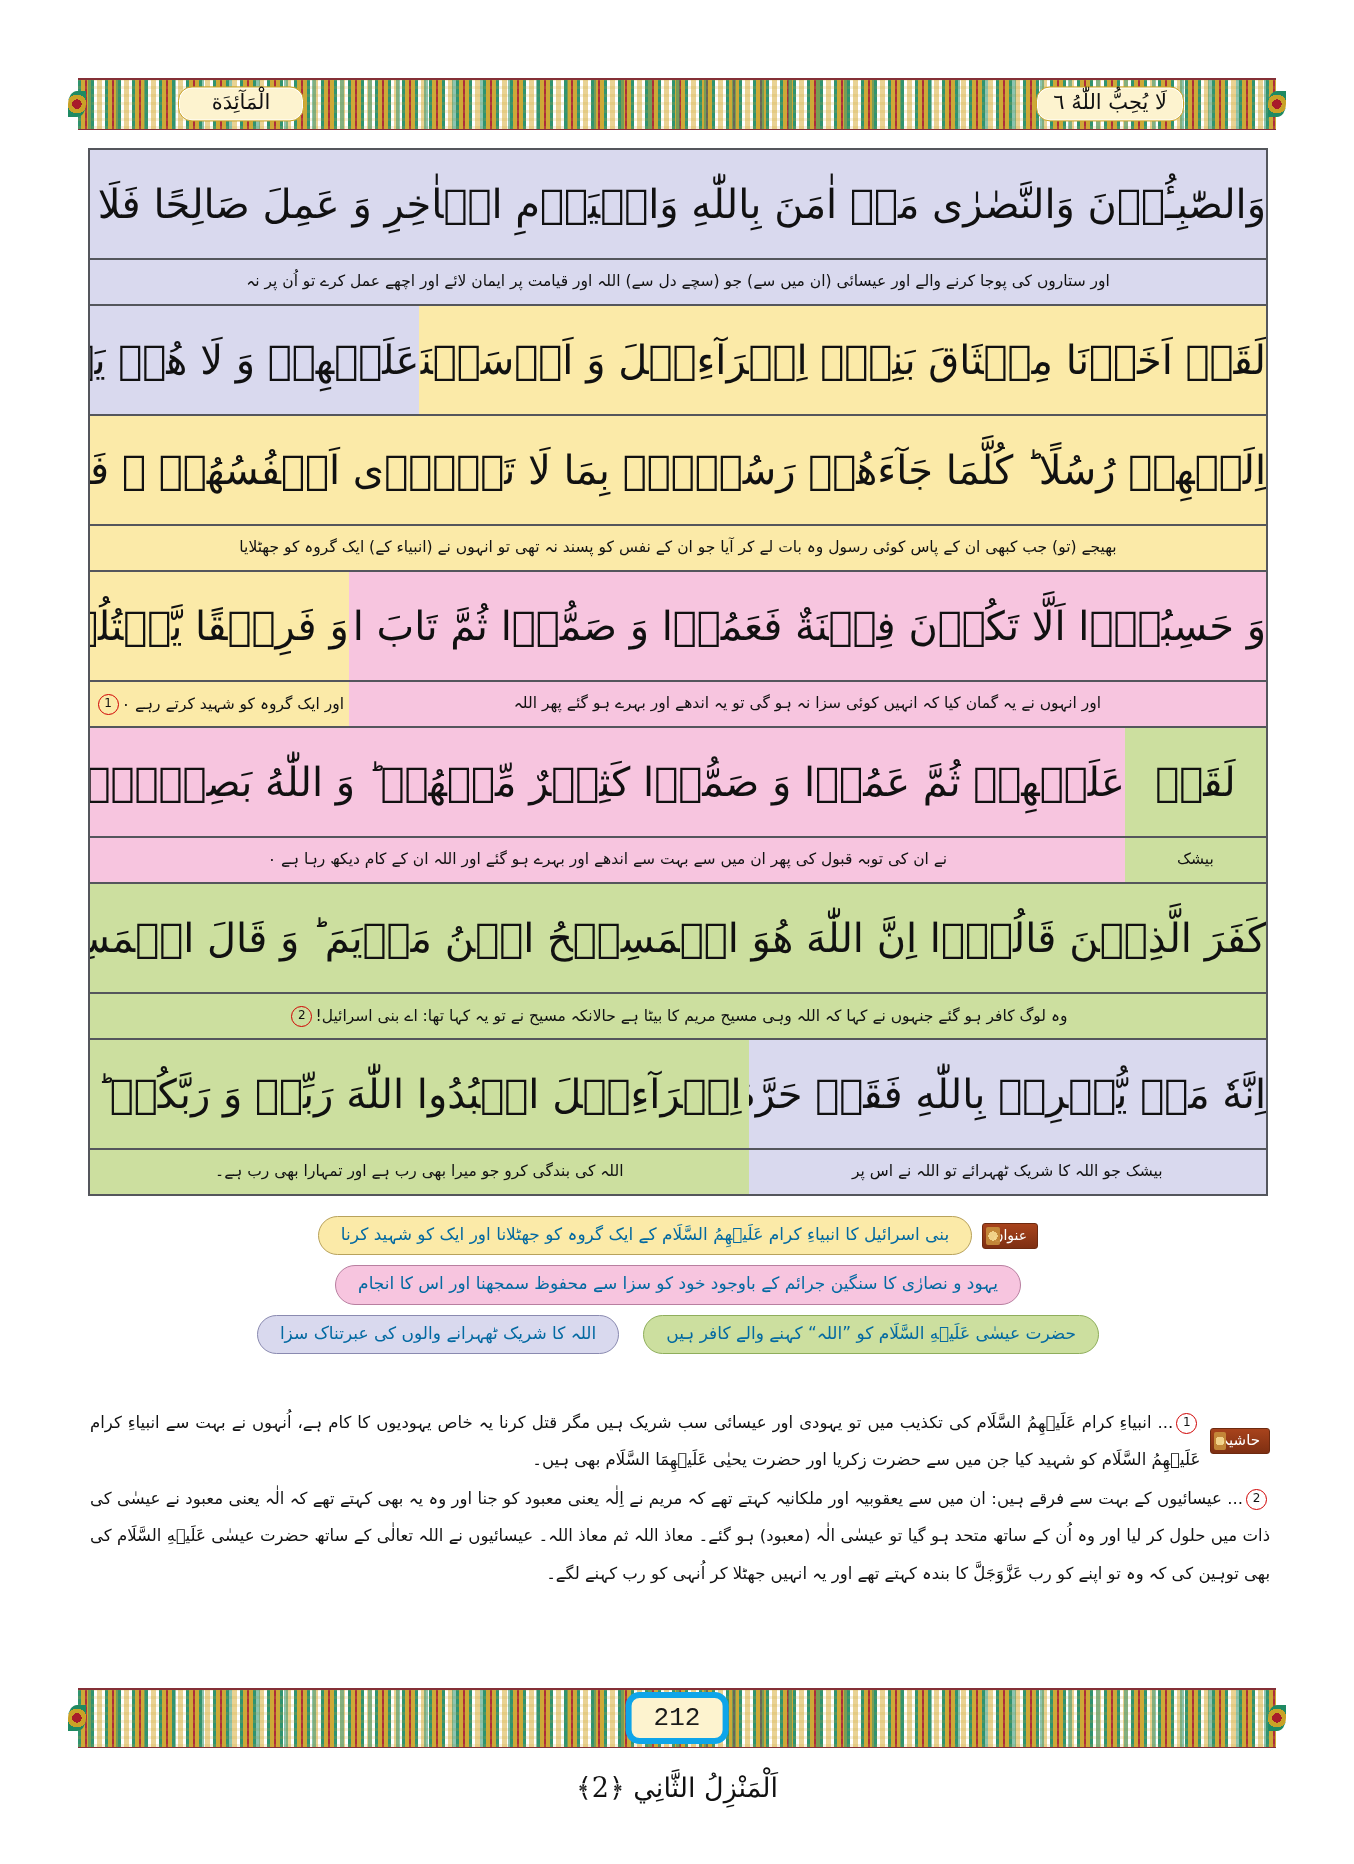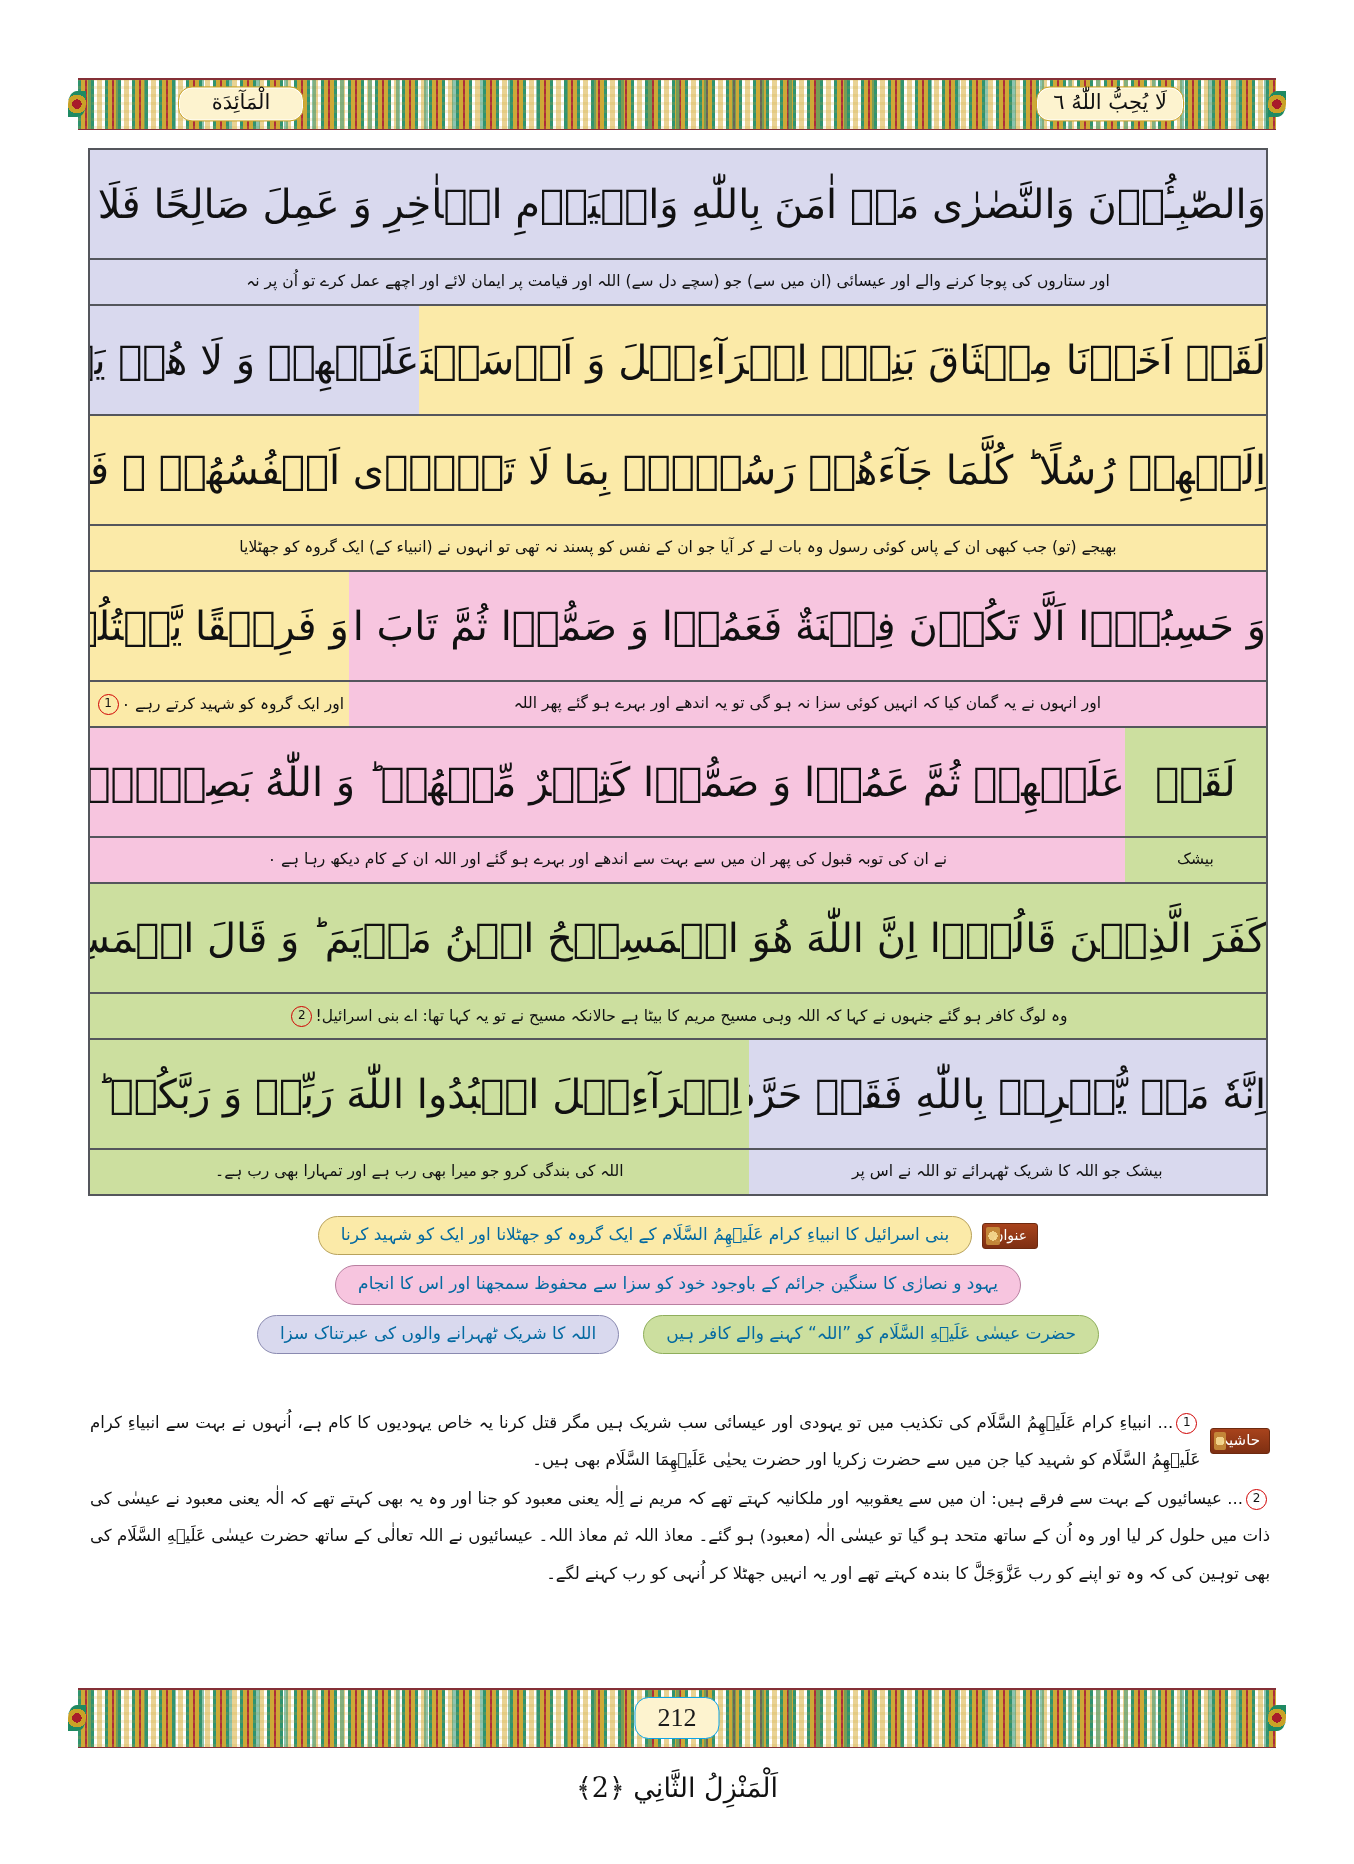--- a/index.html
+++ b/index.html
@@ -101,25 +101,25 @@
   }
   .cartouche.surah { left: 100px; }
   .cartouche.para  { right: 92px; }
 
   .page-number-badge {
     position: absolute;
     left: 50%;
     top: 50%;
     transform: translate(-50%, -50%);
     background: #fdf3cf;
-    border: 1px solid #0ea5e9;
+    border: 6px solid #0ea5e9;
     border-radius: 14px;
     padding: 5px 22px;
     z-index: 4;
-    font-family: Liberation Serif, serif;
+    font-family: Liberation Mono, monospace;
     font-size: 26px;
     color: #1a1a1a;
   }
 
   
   .textblock {
     position: absolute;
     left: 88px;
     top: 148px;
     width: 1180px;

